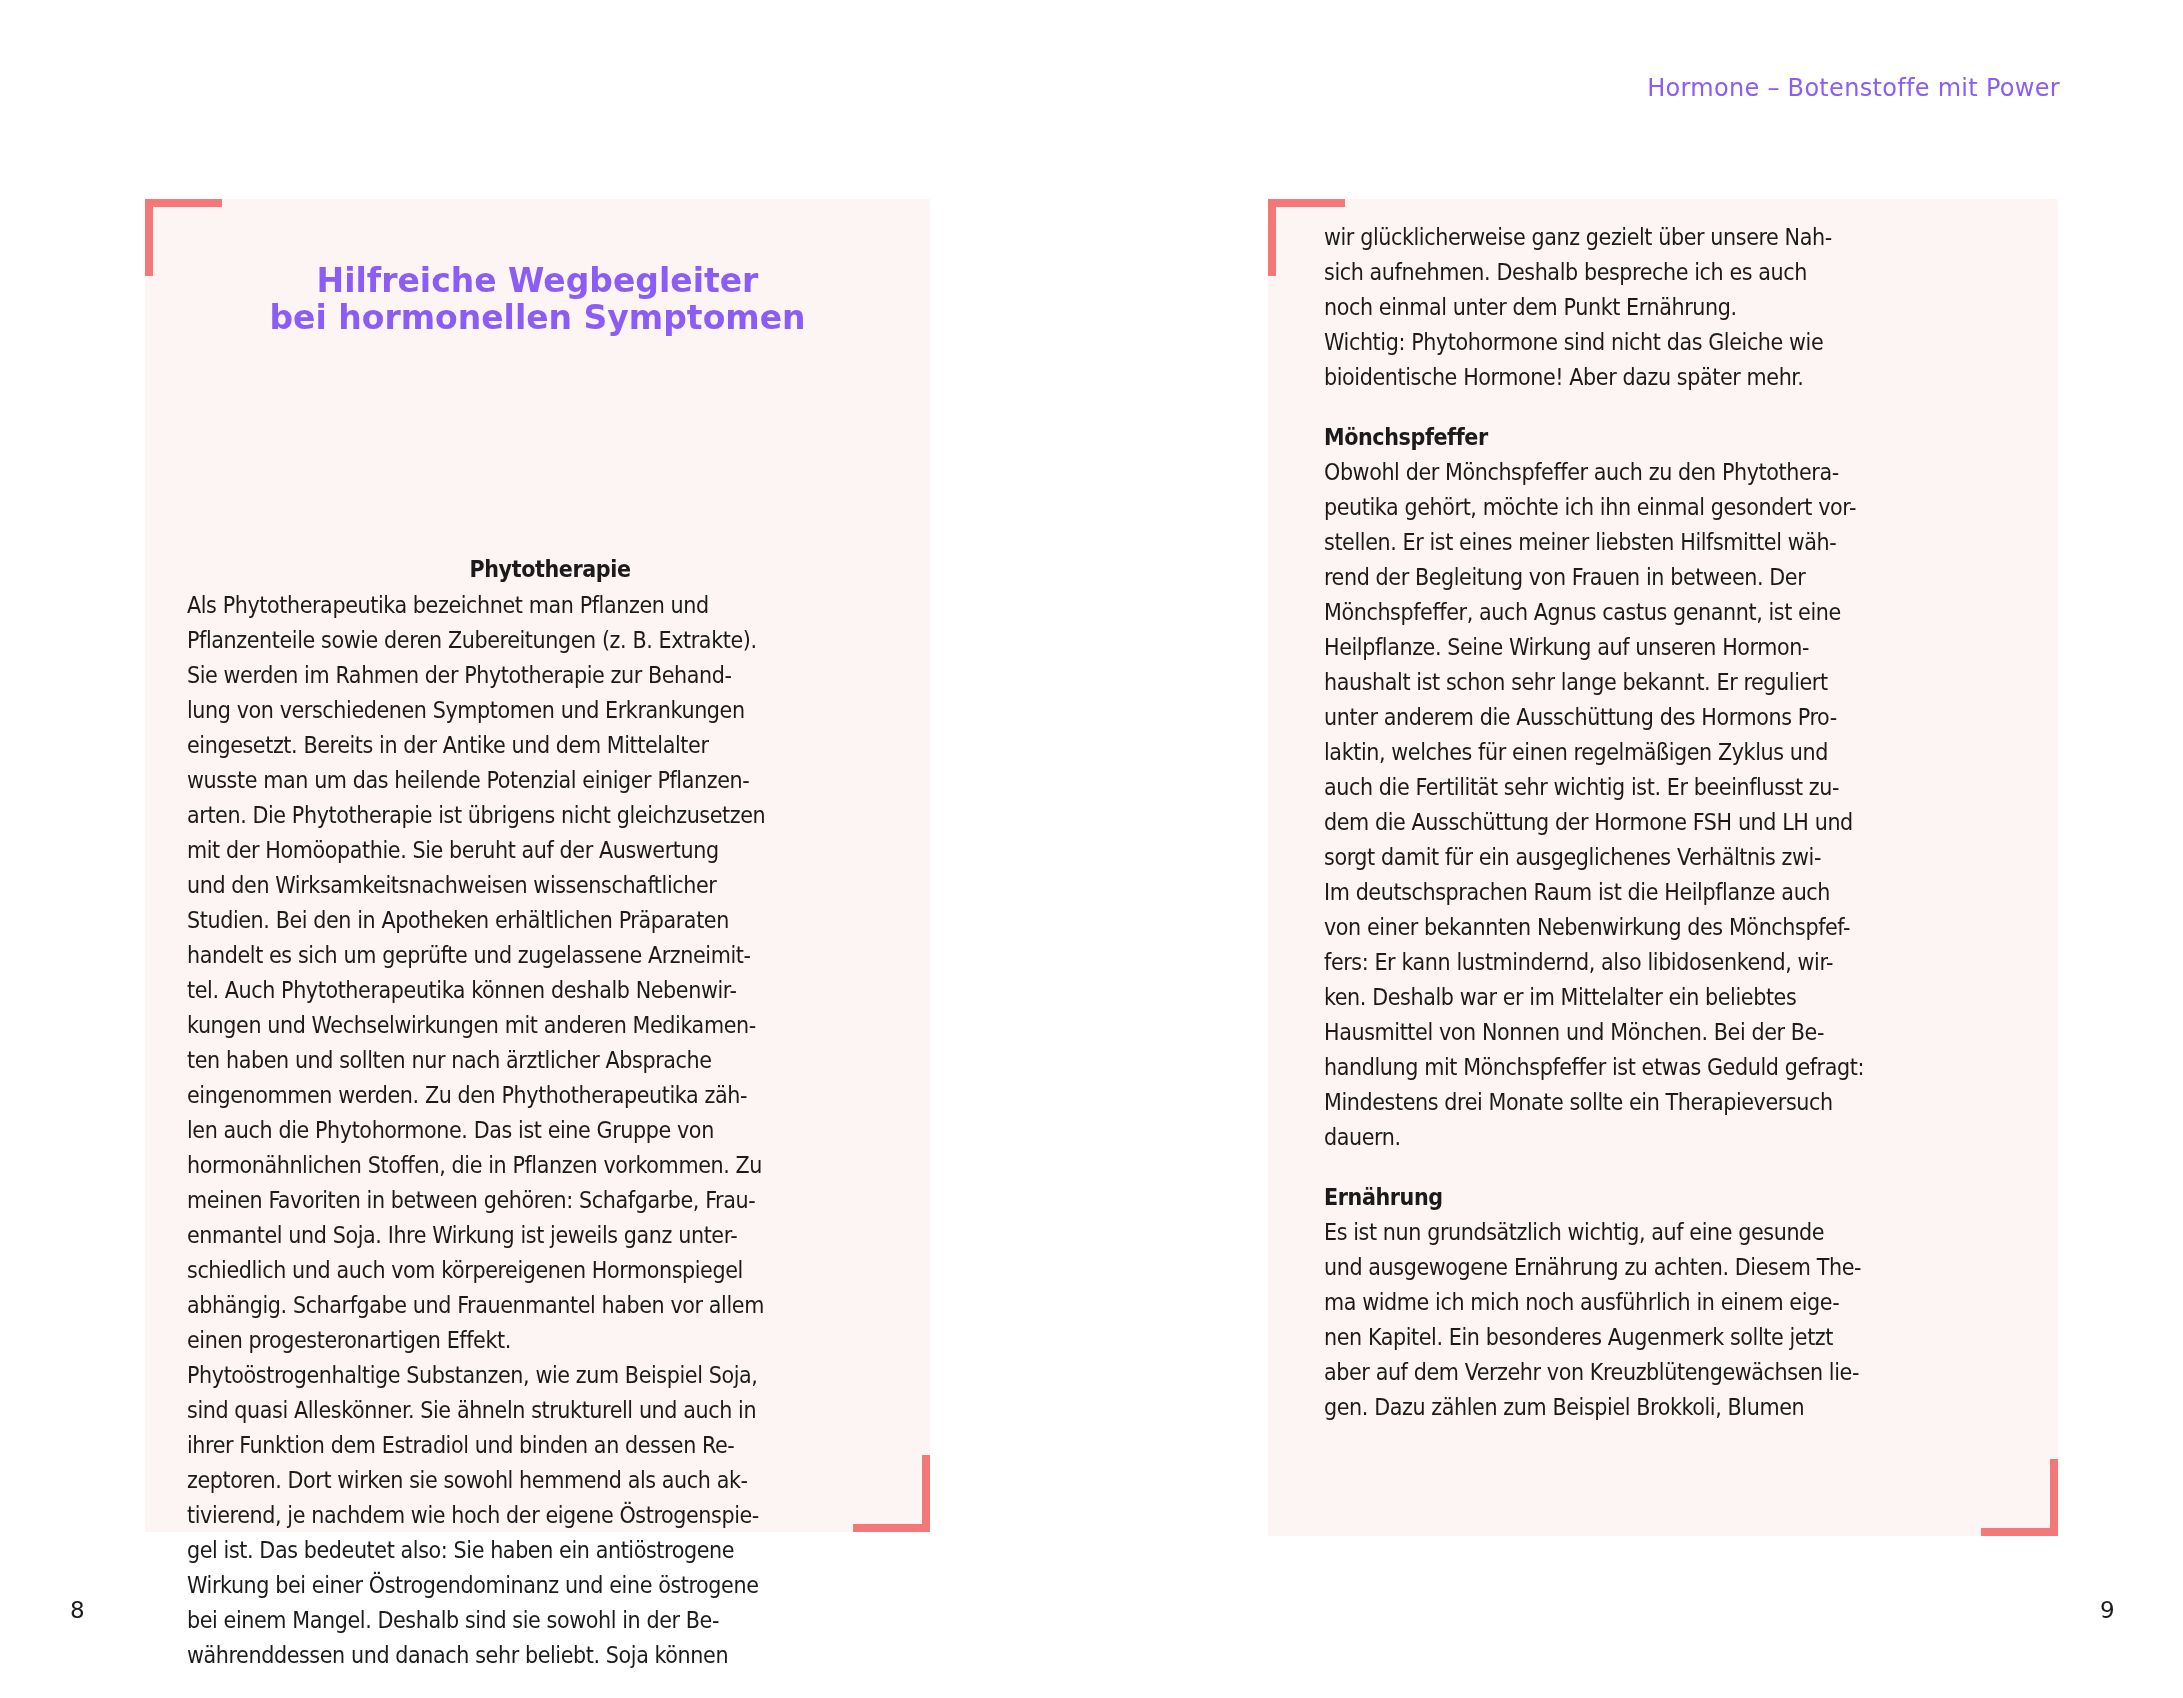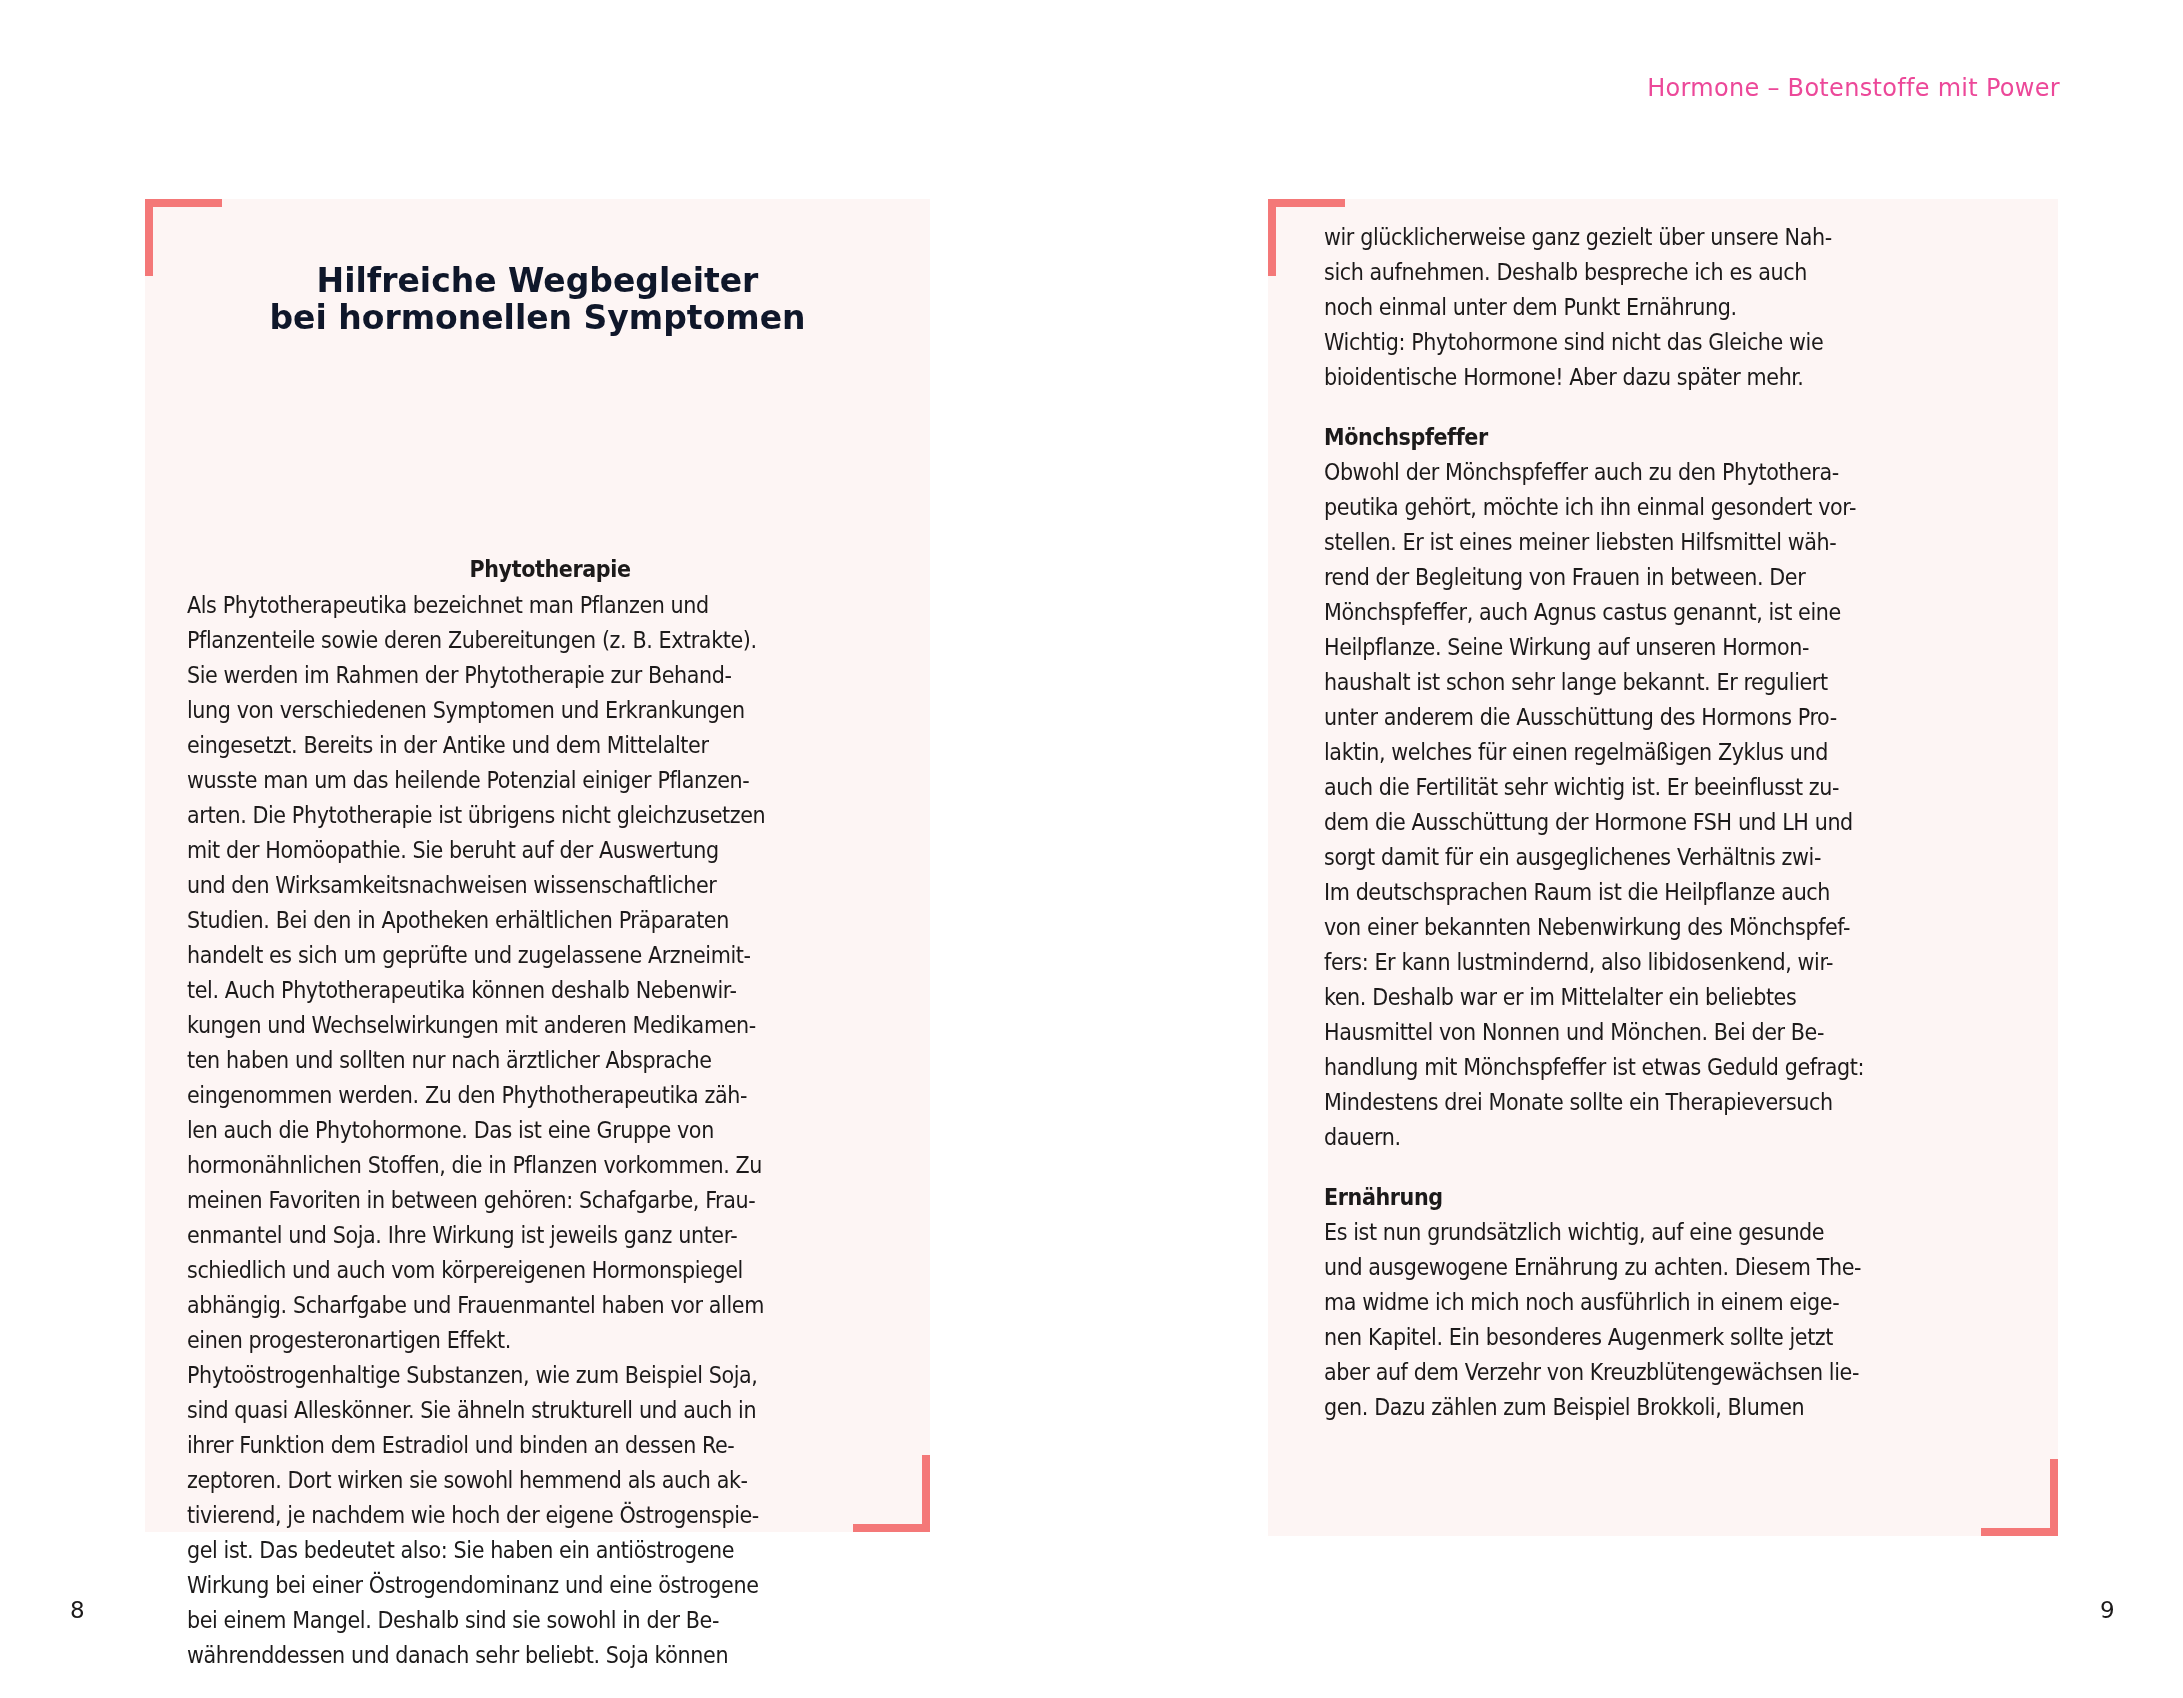--- a/index.html
+++ b/index.html
@@ -4,21 +4,21 @@
   <style>
     html, body { margin: 0; padding: 0; }
     body {
       width: 2183px; height: 1698px; position: relative; overflow: hidden;
       background: #ffffff;
       font-family: "DejaVu Sans", sans-serif;
       color: #1c1a1a;
     }
     .running-head {
       position: absolute; top: 74px; right: 123px;
-      font-size: 24px; color: #ec4899; letter-spacing: 0.3px;
+      font-size: 24px; color: #8b5cf6; letter-spacing: 0.3px;
       font-family: "DejaVu Sans", sans-serif;
     }
     .box {
       position: absolute; background: #fdf5f4;
     }
     .box-left { left: 145px; top: 199px; width: 785px; height: 1333px; }
     .box-right { left: 1268px; top: 199px; width: 790px; height: 1337px; }
     .bracket { position: absolute; background: transparent; }
     .bracket.tl { top: 0; left: 0; width: 77px; height: 77px;
       border-top: 8.2px solid #f47878; border-left: 8.2px solid #f47878; box-sizing: border-box; }
@@ -28,21 +28,21 @@
       position: absolute;
       font-size: 23px; line-height: 35px;
       font-family: "DejaVu Sans Condensed", "DejaVu Sans", sans-serif;
       font-stretch: condensed;
       letter-spacing: -0.4px;
     }
     .box-left .content { left: 42px; top: 158px; width: 726px; }
     .box-right .content { left: 56px; top: 20.5px; width: 719px; }
     .title {
       position: absolute; left: 0; right: 0; top: 63px;
-      text-align: center; color: #0f172a;
+      text-align: center; color: #8b5cf6;
       font-size: 33px; line-height: 37px; font-weight: bold;
       letter-spacing: 0px;
     }
     .line { white-space: nowrap; display: block; }
     .heading { font-weight: bold; display: block; white-space: nowrap; }
     .gap { display: block; height: 25px; }
     .page-number {
       position: absolute; top: 1597px; font-size: 23px; color: #1c1a1a;
     }
     .pn-left { left: 70px; }

